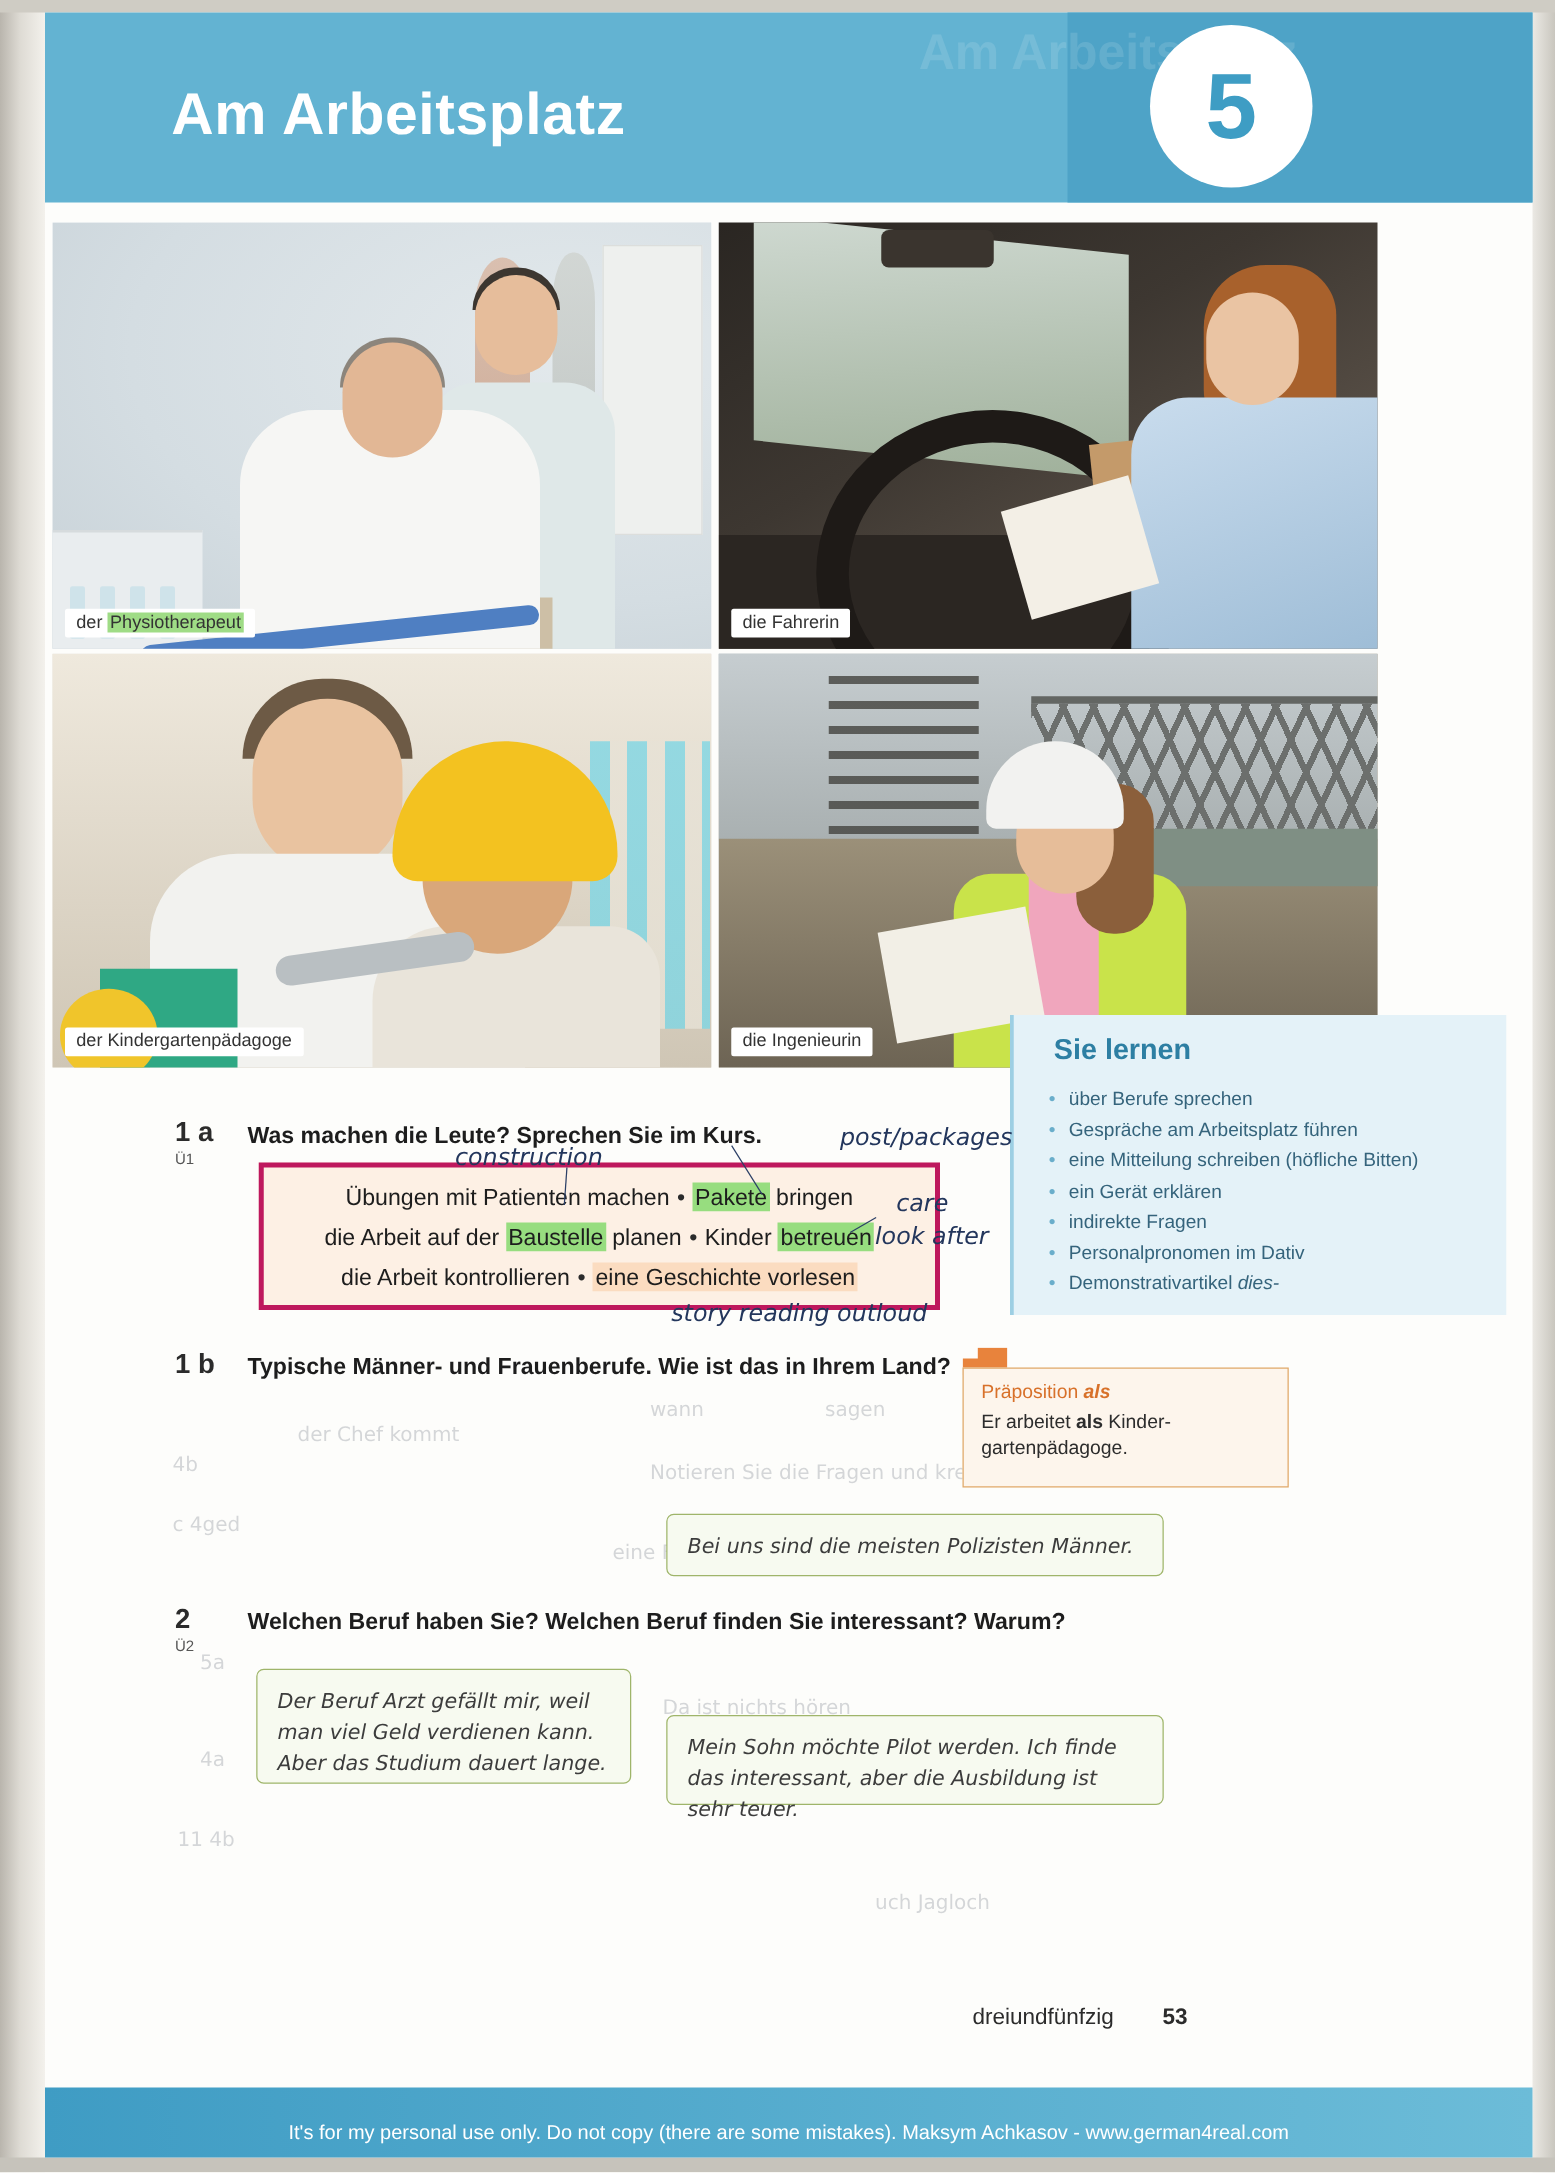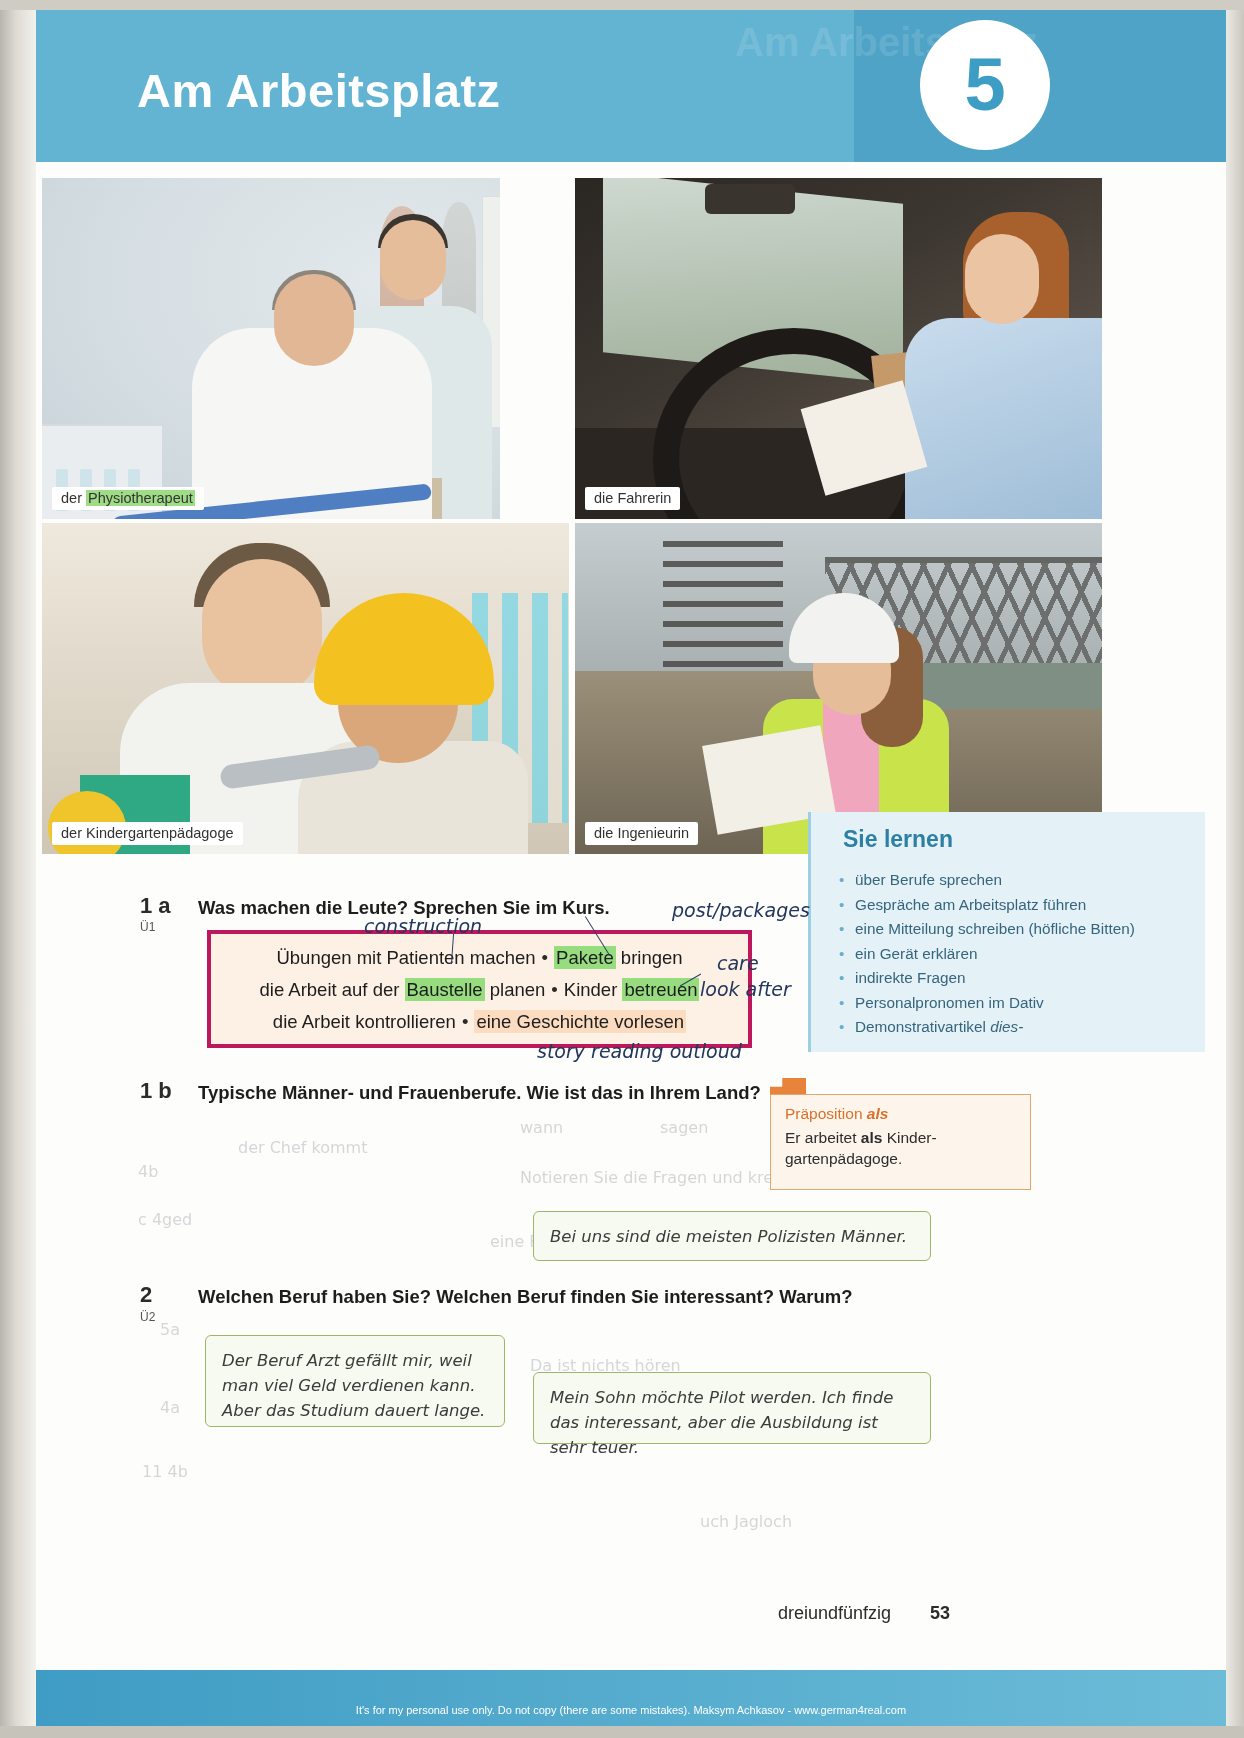--- a/index.html
+++ b/index.html
@@ -97,21 +97,21 @@
     color: #333333;
     font-size: 14.5px;
     padding: 3px 9px 4px 9px;
     border-radius: 2px;
     white-space: nowrap;
   }
   .hl-green { background: #9fdc86; padding: 0 2px; }
 
   
   #photo1 {
-    left: 42px; top: 178px; width: 458px; height: 341px;
+    left: 42px; top: 178px; width: 527px; height: 341px;
     background: linear-gradient(160deg, #e9eef1 0%, #dfe6ea 42%, #cfd8dd 100%);
   }
   #photo1 .wall {
     position:absolute; left:0; top:0; width:100%; height:100%;
     background:
       radial-gradient(ellipse at 78% 30%, #e3e9ec 0%, #d4dde2 60%, #c6d0d6 100%);
   }
   #photo1 .anatomy1 {
     position:absolute; left:338px; top:28px; width:44px; height:190px;
     background: linear-gradient(#d9b9a6, #c99f86);
@@ -477,21 +477,21 @@
     position: absolute;
     left: 36px; bottom: 12px;
     width: 1190px; height: 56px;
     background: linear-gradient(90deg,#3f9cc4 0%, #6cbcd8 100%);
   }
   .footer-note {
     position: absolute;
     left: 36px; bottom: 22px;
     width: 1190px;
     text-align: center;
-    font-size: 11px;
+    font-size: 16px;
     color: #ffffff;
   }
 </style>
 </head>
 <body>
 
 <div id="page">
 
   <div class="scan-edge-left"></div>
   <div class="scan-edge-right"></div>

